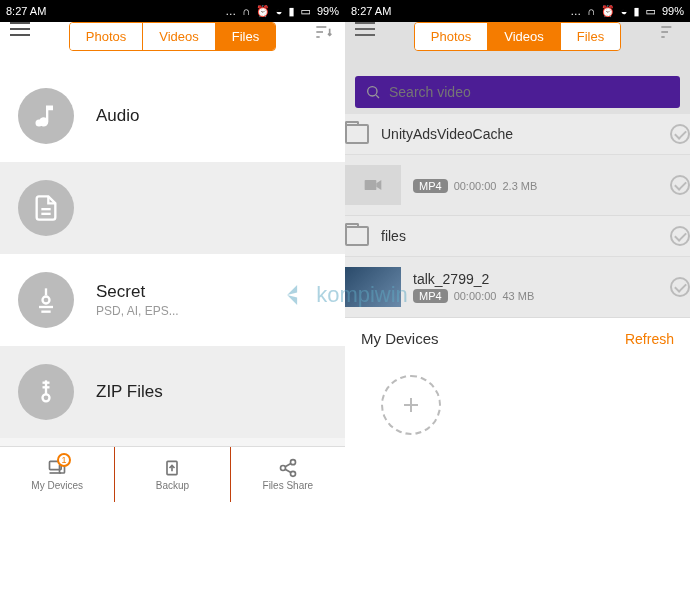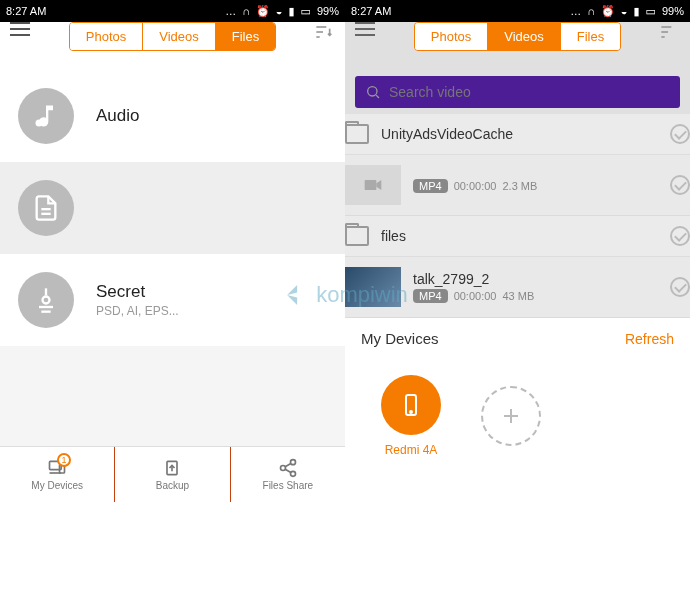--- a/index.html
+++ b/index.html
@@ -130,20 +130,33 @@
             <circle cx="12" cy="12" r="3"></circle>
             <path d="M6 18h12"></path>
             <path d="M8 22h8"></path>
           </svg>
       </div>
       <div class="cat-text">
         <div class="title">Secret</div>
         <div class="sub">PSD, AI, EPS...</div>
       </div>
     </div>
+    <div class="cat-row gray">
+      <div class="circle-icon">
+        <svg width="28" height="28" viewBox="0 0 24 24" fill="none" stroke="#fff" stroke-width="2">
+            <line x1="12" y1="2" x2="12" y2="14"></line>
+            <circle cx="12" cy="17" r="3"></circle>
+            <line x1="9" y1="4" x2="15" y2="4"></line>
+            <line x1="9" y1="8" x2="15" y2="8"></line>
+          </svg>
+      </div>
+      <div class="cat-text">
+          <div class="title">ZIP Files</div>
+        </div>
+    </div>
     <div style="flex:1"></div>
   </div>
   <div class="bottom-nav">
     <div class="nav-item">
       <svg width="22" height="20" viewBox="0 0 24 24" fill="none" stroke="#777" stroke-width="2">
           <rect x="3" y="4" width="14" height="10" rx="1"></rect>
           <line x1="3" y1="18" x2="17" y2="18"></line>
           <rect x="15" y="8" width="6" height="10" rx="1"></rect>
         </svg>
       <span>My Devices</span>
@@ -254,29 +267,20 @@
         </div>
       </div>
       <div class="check-circle"></div>
     </div>
     <div class="panel" style="flex:1">
       <div class="panel-head">
         <span class="ptitle">My Devices</span>
         <span class="refresh">Refresh</span>
       </div>
       <div class="devices">
-        <div class="device">
-          <div class="dcircle">
-            <svg width="24" height="32" viewBox="0 0 24 24" fill="none" stroke="#fff" stroke-width="2">
-                <rect x="7" y="2" width="10" height="20" rx="2"></rect>
-                <circle cx="12" cy="19" r="1" fill="#fff"></circle>
-              </svg>
-          </div>
-          <span class="dname">Redmi 4A</span>
-        </div>
         <div class="addcircle">
           <svg width="24" height="24" viewBox="0 0 24 24" fill="none" stroke="#bbb" stroke-width="2">
               <line x1="12" y1="5" x2="12" y2="19"></line>
               <line x1="5" y1="12" x2="19" y2="12"></line>
             </svg>
         </div>
       </div>
     </div>
   </div>
 </div>

